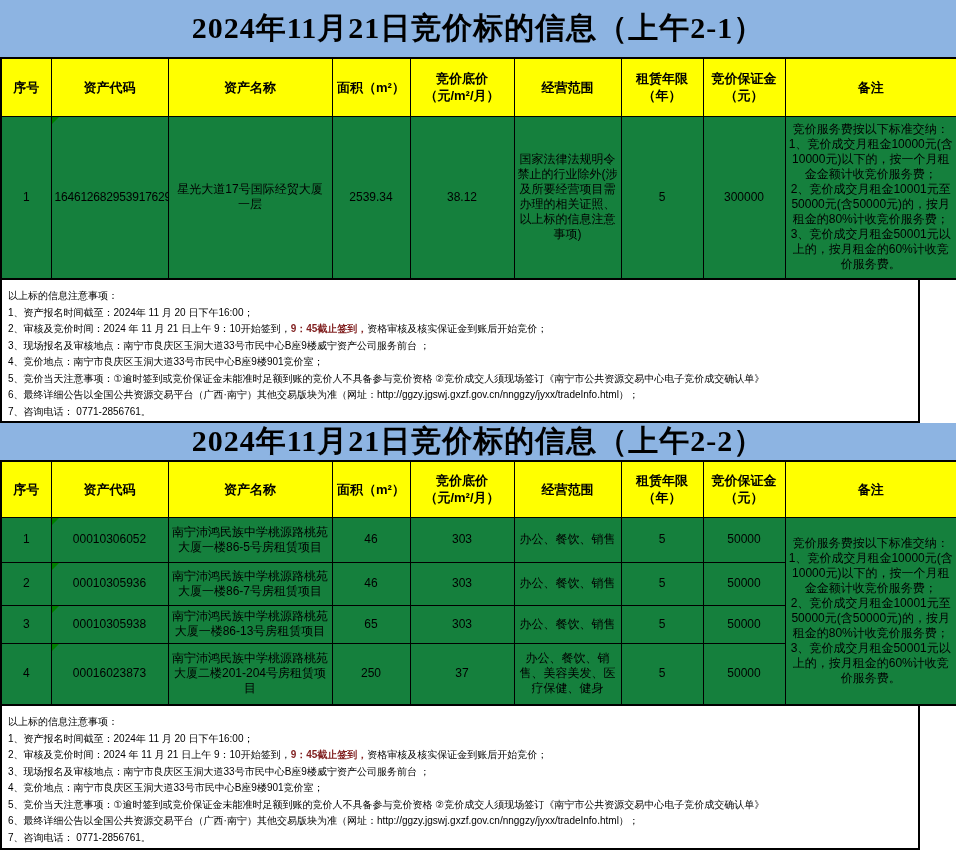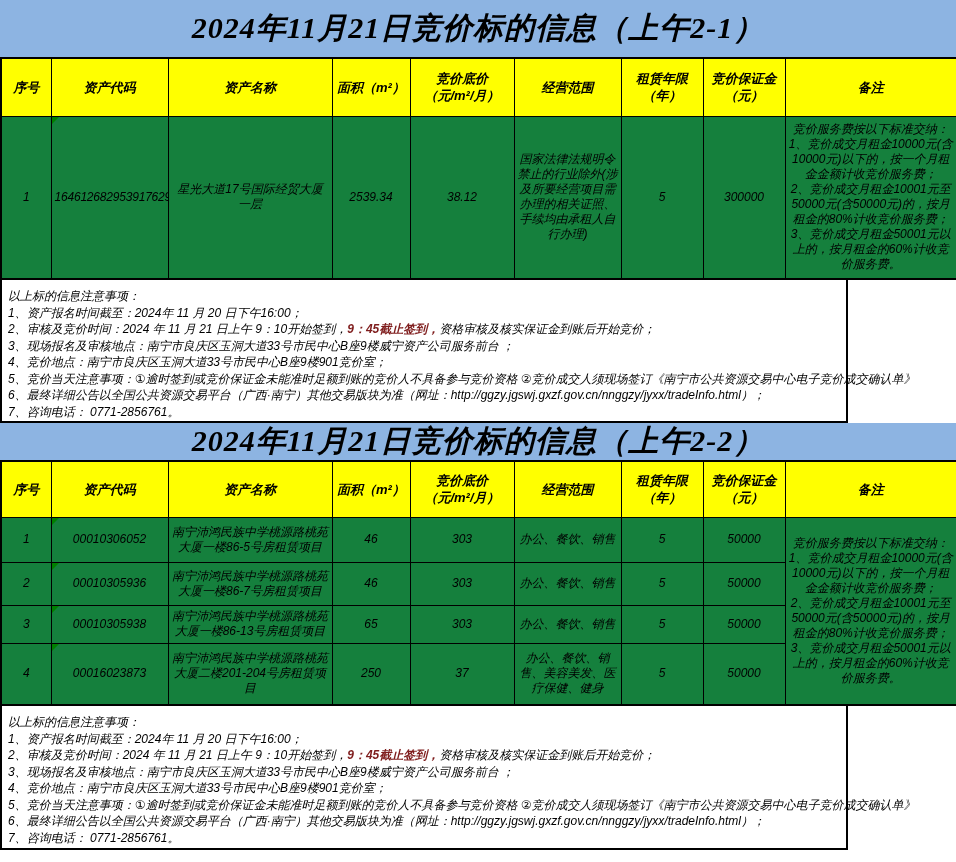--- a/index.html
+++ b/index.html
@@ -1,19 +1,19 @@
 <!DOCTYPE html>
 <html><head>
 <meta charset="utf-8">
 <style>
   html,body{margin:0;padding:0;background:#ffffff;}
   .page{
     width:956px;height:862px;position:relative;
     font-family:"Liberation Sans","DejaVu Sans",sans-serif;
-    color:#000;box-sizing:border-box;overflow:hidden;background:#fff;font-style:italic;
+    color:#000;box-sizing:border-box;overflow:hidden;background:#fff;
   }
   .page *{box-sizing:border-box;}
   .title-band{
     width:956px;background:#8db4e2;display:flex;align-items:center;justify-content:center;
     font-family:"Liberation Serif","DejaVu Serif",serif;
     font-size:30px;font-weight:700;letter-spacing:1px;color:#000;
   }
   .band1{height:57px;}
   .band2{height:37px;}
   table.grid{
@@ -39,22 +39,22 @@
   td.code2{font-size:12px;position:relative;}
   td.remark{
     text-align:left;white-space:pre-line;font-size:12px;line-height:15px;
     padding:2px 4px;vertical-align:middle;
   }
   .flag{
     position:absolute;top:0;left:0;width:0;height:0;
     border-top:7px solid #008000;border-right:7px solid transparent;
   }
   .notes{
-    width:848px;background:#ffffff;border:2px solid #000;border-top:none;
-    padding:8px 6px 0 6px;font-size:12px;line-height:16.5px;
+    width:920px;background:#ffffff;border:2px solid #000;border-top:none;
+    padding:8px 6px 0 6px;font-size:10px;line-height:16.5px;
   }
   .notes1{height:143px;}
   .notes2{height:144px;}
   .nline{white-space:nowrap;}
   .red{color:#000000;}
   .redb{color:#7f1d1d;font-weight:700;}
 </style>
 </head>
 <body>
 
@@ -90,21 +90,21 @@
         <th>备注</th>
       </tr>
     </thead>
     <tbody>
       <tr>
         <td>1</td>
         <td class="code"><span class="flag"></span><span>164612682953917629</span></td>
         <td>星光大道17号国际经贸大厦一层</td>
         <td>2539.34</td>
         <td>38.12</td>
-        <td>国家法律法规明令禁止的行业除外(涉及所要经营项目需办理的相关证照、手续均由承租人自行办理)</td>
+        <td>国家法律法规明令禁止的行业除外(涉及所要经营项目需办理的相关证照、以上标的信息注意事项)</td>
         <td>5</td>
         <td>300000</td>
         <td class="remark">竞价服务费按以下标准交纳：
 1、竞价成交月租金10000元(含10000元)以下的，按一个月租金金额计收竞价服务费；
 2、竞价成交月租金10001元至50000元(含50000元)的，按月租金的80%计收竞价服务费；
 3、竞价成交月租金50001元以上的，按月租金的60%计收竞价服务费。</td>
       </tr>
     </tbody>
   </table>
 

